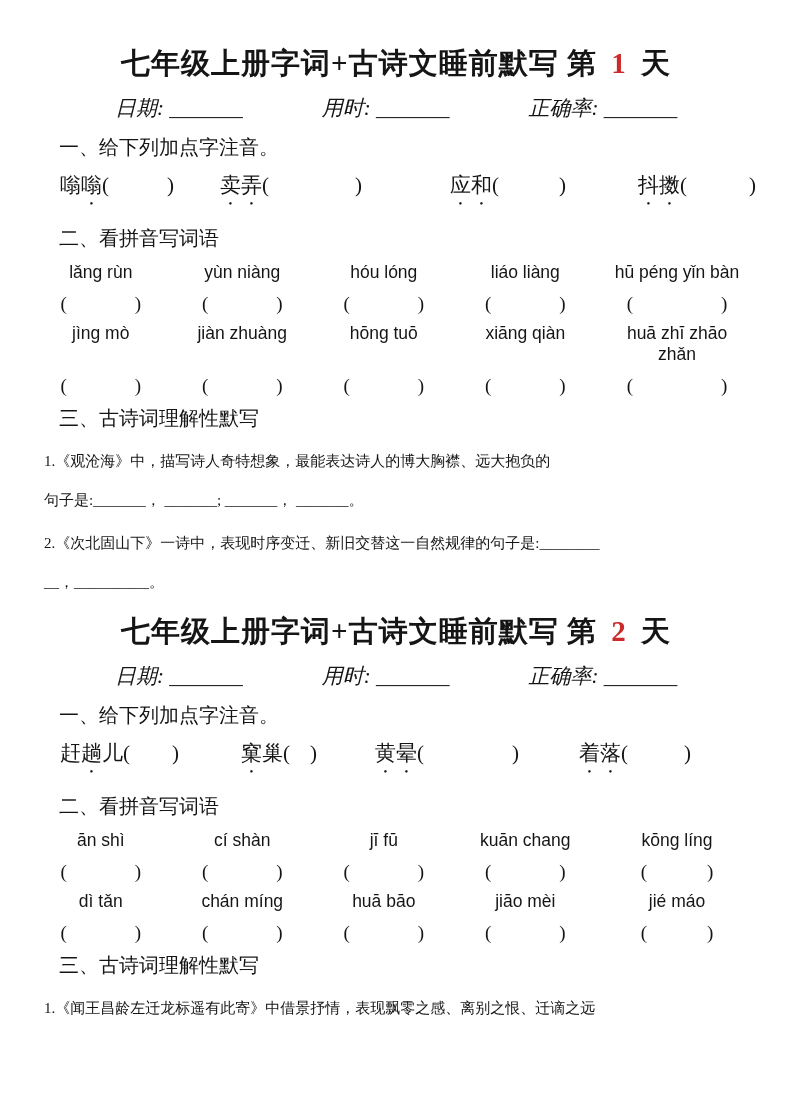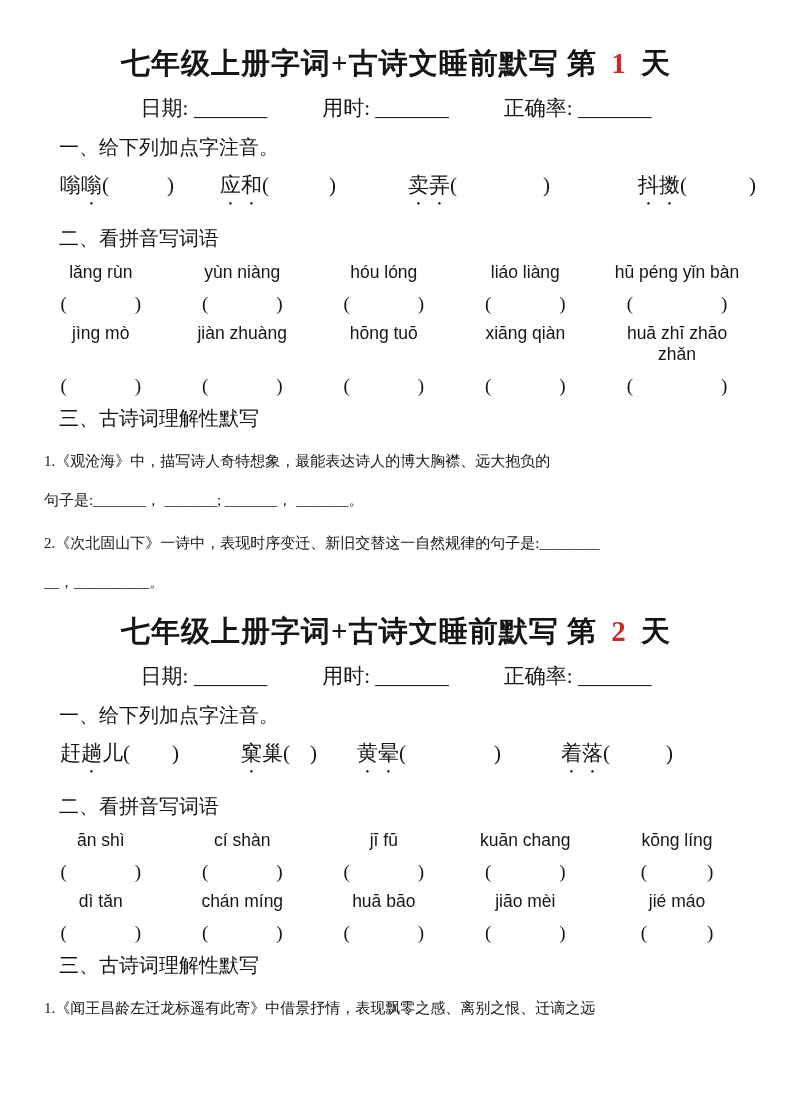--- a/index.html
+++ b/index.html
@@ -4,21 +4,21 @@
 <style>
   * { margin:0; padding:0; box-sizing:border-box; }
   html,body { background:#ffffff; }
   .page {
     width:790px; height:1118px; margin:0 auto; background:#ffffff;
     color:#151515; font-family:"Liberation Serif","DejaVu Serif",serif;
     padding:44px 42px 0 44px; overflow:hidden;
   }
   .title { text-align:center; font-size:29px; font-weight:bold; letter-spacing:1px; margin-bottom:10px; }
   .title .red { color:#cc2a2a; margin:0 6px; }
-  .meta-row { display:flex; justify-content:center; gap:55px; font-size:21px; margin-bottom:12px; }
+  .meta-row { display:flex; justify-content:center; gap:79px; font-size:21px; margin-bottom:12px;font-style:italic; }
   .meta-item { white-space:nowrap; }
   .blank { letter-spacing:0px; }
   .sec-heading { font-size:20px; margin:8px 0 10px 15px; }
   .zhuyin-row { display:flex; font-size:21px; margin:6px 0 16px 16px; align-items:baseline; }
   .zy-item { white-space:nowrap; }
   .dotted {
     -webkit-text-emphasis:filled dot #151515;
     -webkit-text-emphasis-position:under right;
     text-emphasis:filled dot #151515;
     text-emphasis-position:under right;
@@ -64,25 +64,25 @@
         <span class="blank">_______</span>
       </div>
     </div>
 
     <div class="sec-heading">一、给下列加点字注音。</div>
 
     <div class="zhuyin-row">
       <div class="zy-item" style="margin-right:46px">
         <span>嗡</span><span class="dotted">嗡</span><span></span><span>(</span><span class="sp" style="width:58px"></span><span>)</span>
       </div>
+      <div class="zy-item" style="margin-right:88px">
+        <span></span><span class="dotted">卖弄</span><span></span><span>(</span><span class="sp" style="width:86px"></span><span>)</span>
+      </div>
       <div class="zy-item" style="margin-right:72px">
         <span></span><span class="dotted">应和</span><span></span><span>(</span><span class="sp" style="width:60px"></span><span>)</span>
-      </div>
-      <div class="zy-item" style="margin-right:88px">
-        <span></span><span class="dotted">卖弄</span><span></span><span>(</span><span class="sp" style="width:86px"></span><span>)</span>
       </div>
       <div class="zy-item">
         <span></span><span class="dotted">抖擞</span><span></span><span>(</span><span class="sp" style="width:62px"></span><span>)</span>
       </div>
     </div>
 
     <div class="sec-heading">二、看拼音写词语</div>
 
     <div class="pinyin-grid">
       <div>lǎng rùn</div>
@@ -147,21 +147,21 @@
         <span class="blank">_______</span>
       </div>
     </div>
 
     <div class="sec-heading">一、给下列加点字注音。</div>
 
     <div class="zhuyin-row">
       <div class="zy-item" style="margin-right:62px">
         <span>赶</span><span class="dotted">趟</span><span>儿</span><span>(</span><span class="sp" style="width:42px"></span><span>)</span>
       </div>
-      <div class="zy-item" style="margin-right:40px">
+      <div class="zy-item" style="margin-right:58px">
         <span></span><span class="dotted">窠</span><span>巢</span><span>(</span><span class="sp" style="width:20px"></span><span>)</span>
       </div>
       <div class="zy-item" style="margin-right:60px">
         <span></span><span class="dotted">黄晕</span><span></span><span>(</span><span class="sp" style="width:88px"></span><span>)</span>
       </div>
       <div class="zy-item">
         <span></span><span class="dotted">着落</span><span></span><span>(</span><span class="sp" style="width:56px"></span><span>)</span>
       </div>
     </div>
 

